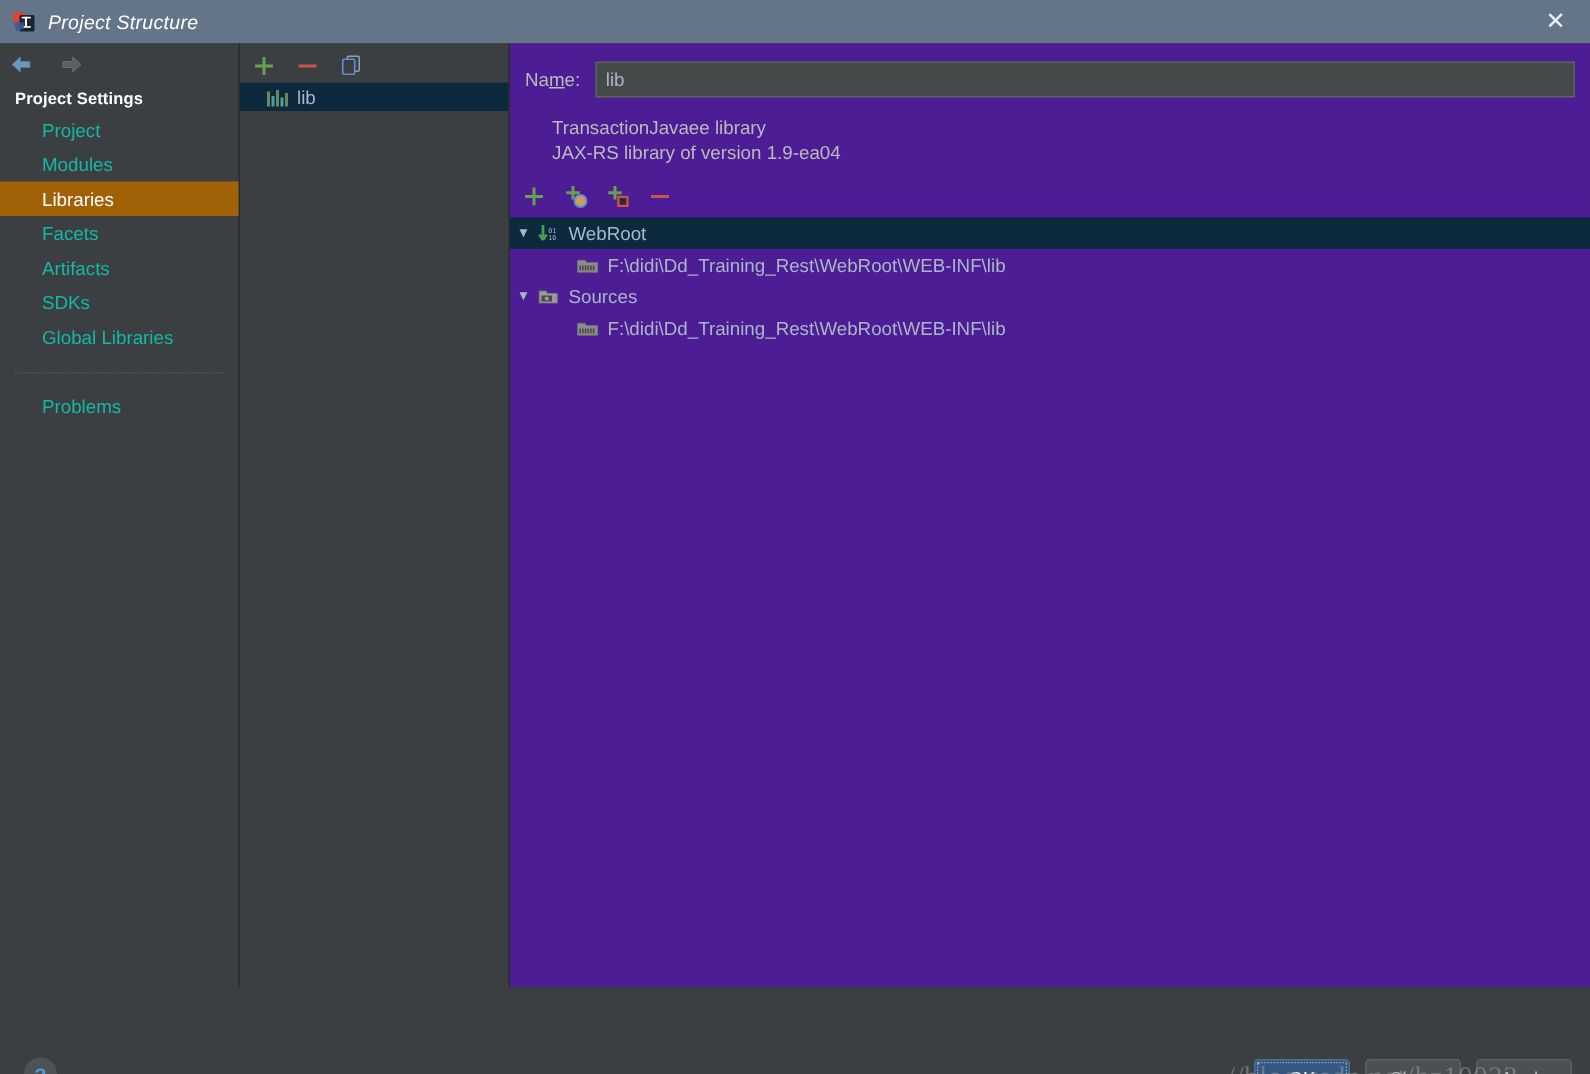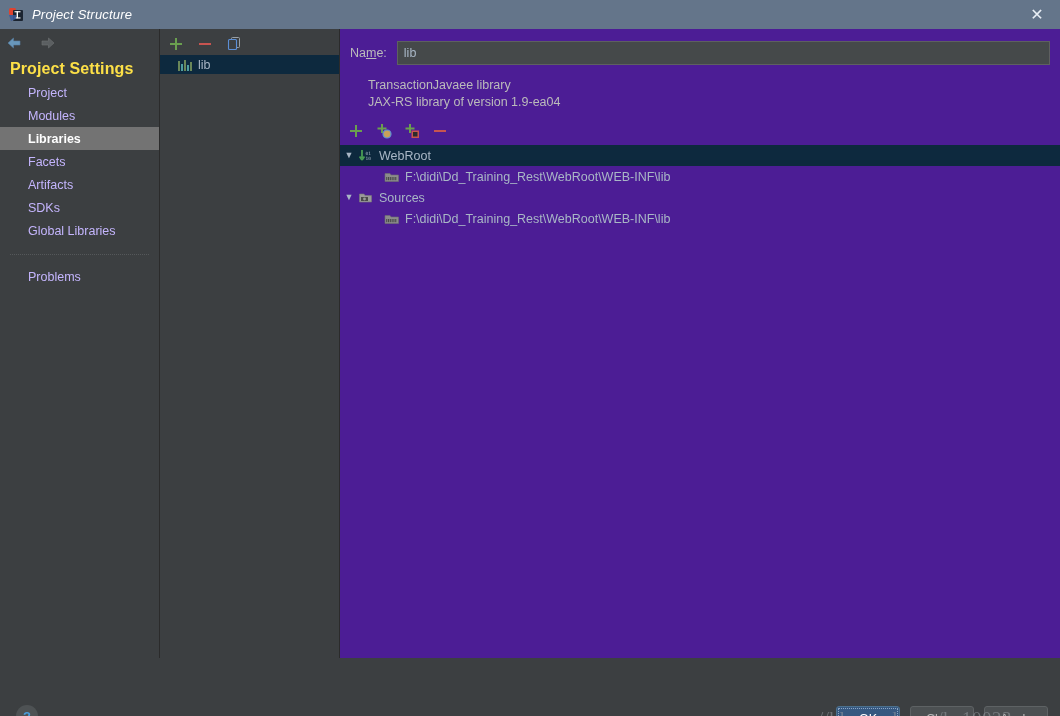--- a/index.html
+++ b/index.html
@@ -46,30 +46,30 @@
     width: 160px; height: 629px;
     background: #3c3f41;
     border-right: 1px solid #2b2b2b;
   }
   .nav-arrows {
     height: 28px; display: flex; align-items: center;
     padding-left: 6px; gap: 14px;
   }
   .arrow { width: 18px; height: 16px; position: relative; }
   .sidebar-group {
-    color: #fde047; font-size: 16px; font-weight: bold;
+    color: #ffffff; font-size: 11px; font-weight: bold;
     padding: 3px 0 3px 10px; letter-spacing: .1px;
   }
   .sidebar-item {
-    color: #c4b5fd; font-size: 12.5px;
+    color: #14b8a6; font-size: 12.5px;
     padding: 3.5px 0 3.5px 28px;
     line-height: 16px;
   }
   .sidebar-item.selected {
-    background: #737373; color: #ffffff; font-weight: bold;
+    background: #a16207; color: #ffffff;
   }
   .sidebar-sep {
     margin: 12px 10px 10px 10px;
     border-top: 1px dotted #55585a;
   }
 
   
   .list-col {
     position: absolute; left: 160px; top: 0;
     width: 180px; height: 629px;

